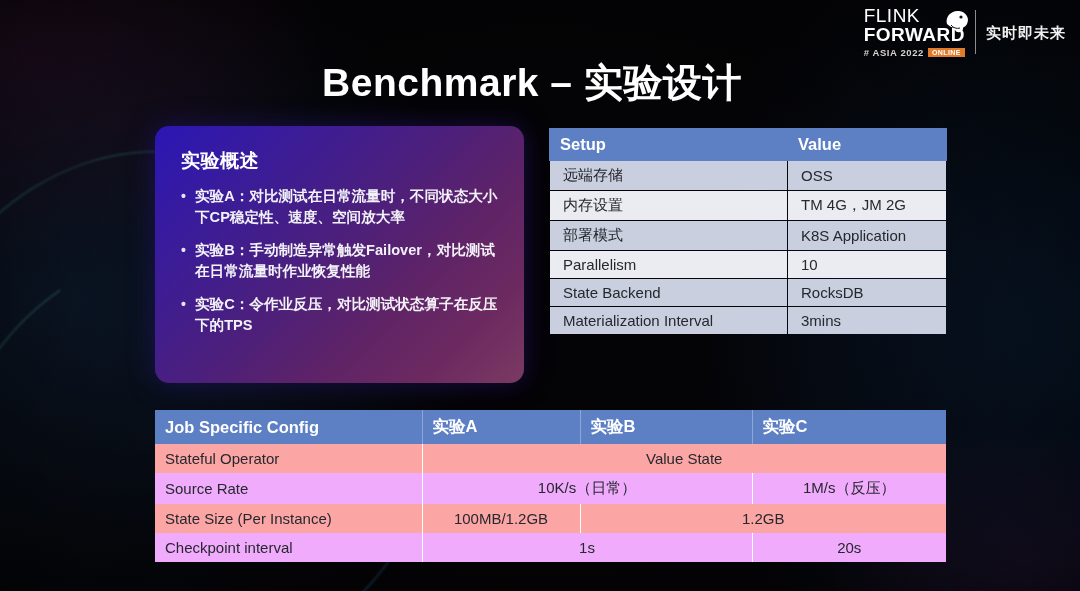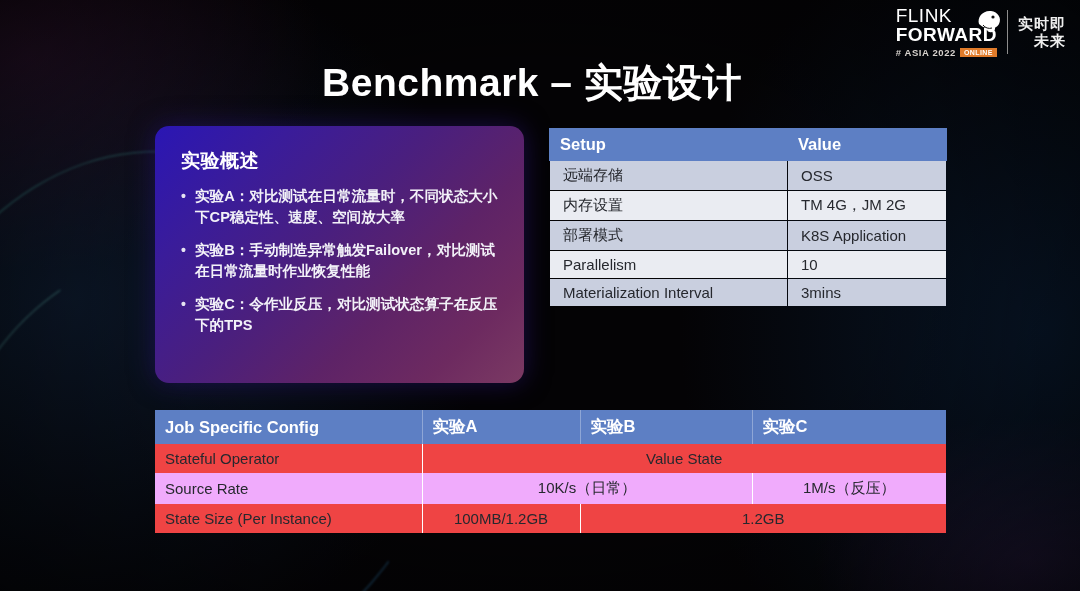--- a/index.html
+++ b/index.html
@@ -36,21 +36,21 @@
   
   .logo{position:absolute;right:14px;top:6px;display:flex;align-items:center;gap:10px;}
   .logo-left{display:flex;flex-direction:column;align-items:flex-start;position:relative;}
   .logo-l1{color:#fff;font-weight:normal;font-size:19px;letter-spacing:.5px;line-height:19px;}
   .logo-l2{color:#fff;font-weight:bold;font-size:19px;letter-spacing:.5px;line-height:20px;}
   .logo-l3{display:flex;align-items:center;gap:4px;margin-top:2px;justify-content:space-between;}
   .logo-asia{color:#d8d3ce;font-size:9.5px;letter-spacing:.6px;font-weight:bold;}
   .logo-badge{background:#e07b2a;color:#fff;font-size:7px;font-weight:bold;padding:1px 4px;letter-spacing:.4px;}
   .logo-squirrel{position:absolute;right:-6px;top:2px;}
   .logo-div{width:1px;height:44px;background:#8d8d8d;}
-  .logo-cn{display:flex;flex-direction:column;color:#efefef;font-size:15px;font-weight:bold;line-height:17px;letter-spacing:1px;align-items:flex-end;}
+  .logo-cn{display:flex;flex-direction:row;color:#efefef;font-size:15px;font-weight:bold;line-height:17px;letter-spacing:1px;}
 
   
   .title{position:absolute;left:0;right:16px;top:56px;text-align:center;color:#fff;
          font-size:39px;font-weight:bold;letter-spacing:.5px;white-space:nowrap;}
 
   
   .card{position:absolute;left:155px;top:126px;width:369px;height:257px;border-radius:14px;
         background:linear-gradient(135deg,#2a16b4 0%,#3a1c9a 22%,#4a1f7e 45%,#5e2367 66%,#6d2a60 84%,#7b3a63 100%);
         box-shadow:0 0 26px rgba(40,20,120,.55);overflow:hidden;}
   .card-title{color:#fff;font-size:19px;font-weight:bold;margin:22px 0 0 26px;letter-spacing:.5px;}
@@ -73,21 +73,21 @@
   .tbl-setup col.c2{width:159px;}
 
   .tbl-job{position:absolute;left:155px;top:410px;width:791px;}
   .tbl-job th{background:#5d7fc4;color:#fff;font-size:16.5px;font-weight:bold;text-align:left;
               padding:6px 10px;border-right:1px solid #8ea6d6;}
   .tbl-job th:last-child{border-right:none;}
   .tbl-job td{font-size:15px;color:#26282e;padding:6px 10px;border-right:1px solid #ffffff;}
   .tbl-job td:last-child{border-right:none;}
   .tbl-job td.lbl{text-align:left;}
   .tbl-job td.ctr{text-align:center;}
-  .tbl-job tr.odd td{background:#ef4444;margin-top:48px;}
+  .tbl-job tr.odd td{background:#fca5a5;margin-top:48px;}
   .tbl-job tr.even td{background:#f0abfc;}
   .tbl-job col.j1{width:267px;}
   .tbl-job col.j2{width:158px;}
   .tbl-job col.j3{width:172px;}
   .tbl-job col.j4{width:194px;}
 </style>
 </head>
 <body>
 
 <div class="slide">
@@ -176,20 +176,24 @@
       </tr>
       <tr class="odd">
         <td>部署模式</td>
         <td>K8S Application</td>
       </tr>
       <tr class="even">
         <td>Parallelism</td>
         <td>10</td>
       </tr>
       <tr class="odd">
+        <td>State Backend</td>
+        <td>RocksDB</td>
+      </tr>
+      <tr class="odd">
         <td>Materialization Interval</td>
         <td>3mins</td>
       </tr>
     </tbody>
   </table>
 
   <table class="tbl-job">
     <colgroup>
         <col class="j1">
         <col class="j2">
@@ -212,16 +216,21 @@
       <tr class="even">
         <td class="lbl">Source Rate</td>
         <td class="ctr" colspan="2">10K/s（日常）</td>
         <td class="ctr">1M/s（反压）</td>
       </tr>
       <tr class="odd">
         <td class="lbl">State Size (Per Instance)</td>
         <td class="ctr">100MB/1.2GB</td>
         <td class="ctr" colspan="2">1.2GB</td>
       </tr>
+      <tr class="even">
+        <td class="lbl">Checkpoint interval</td>
+        <td class="ctr" colspan="2">1s</td>
+        <td class="ctr">20s</td>
+      </tr>
     </tbody>
   </table>
 
 </div>
 
 </body></html>

